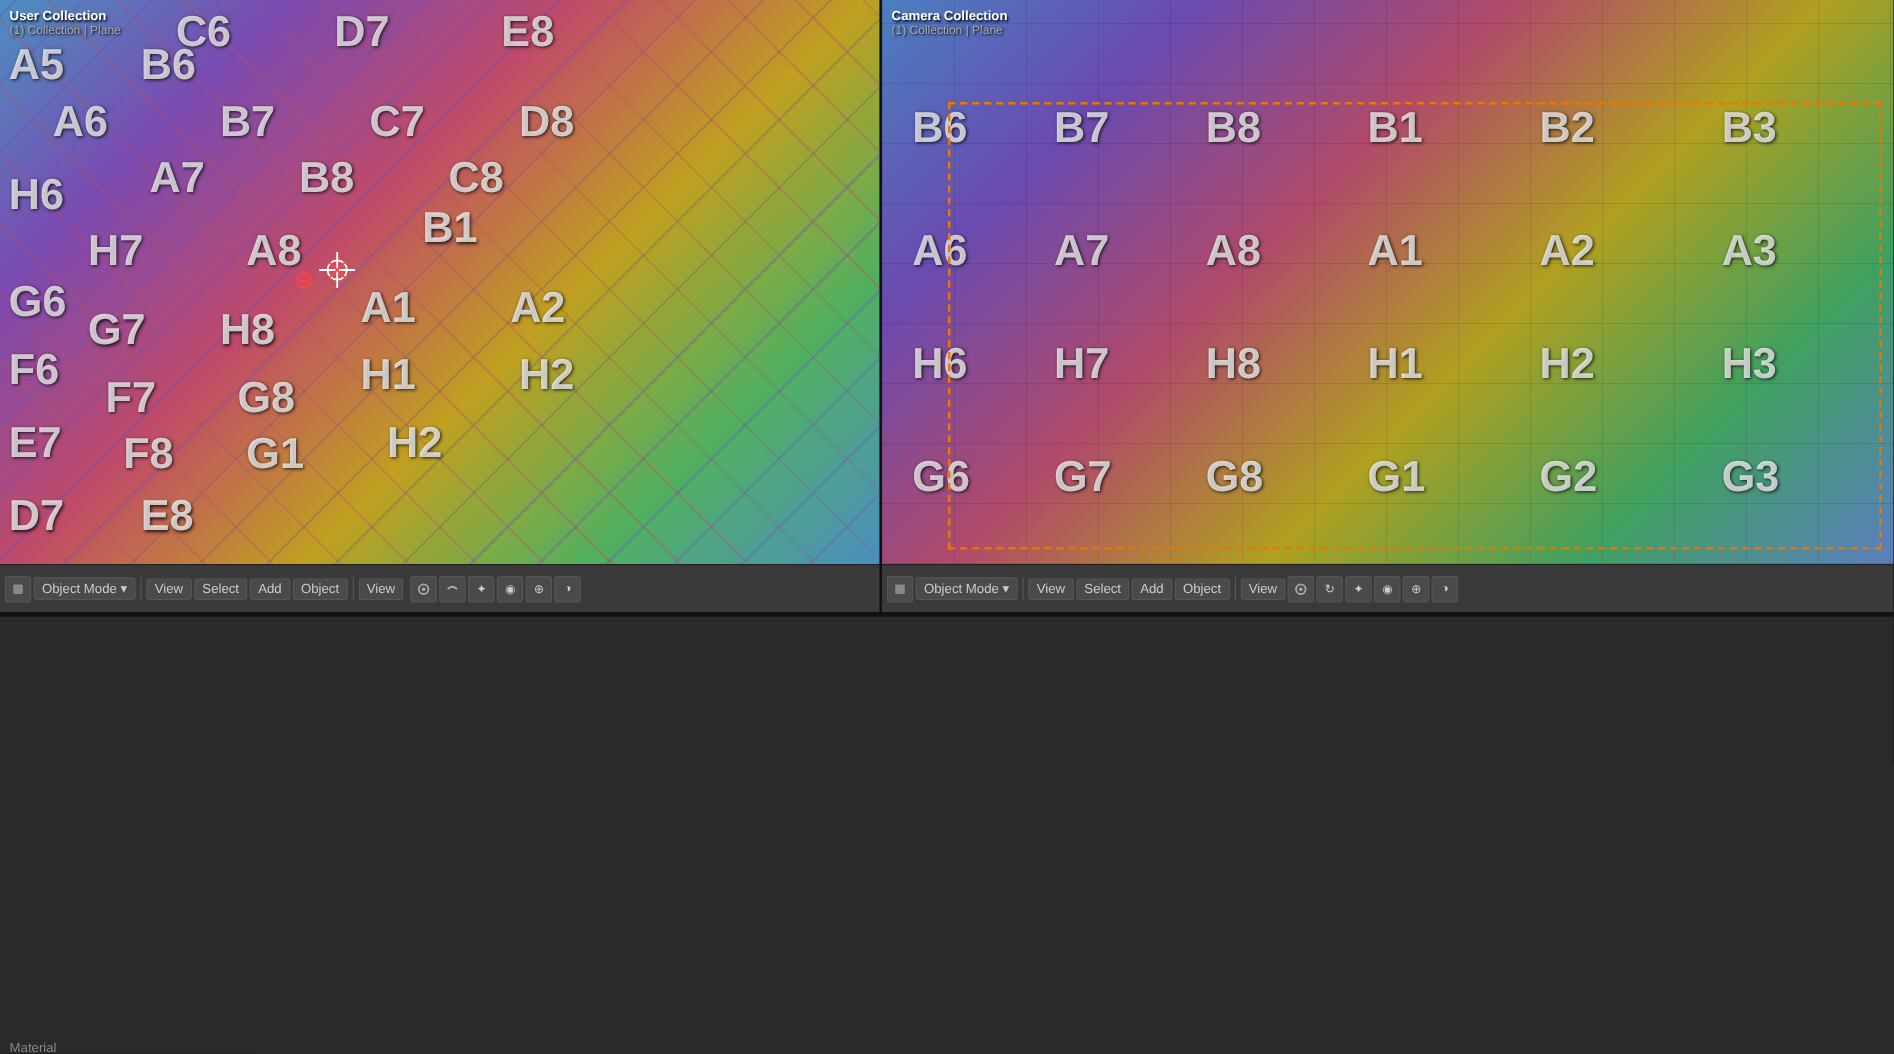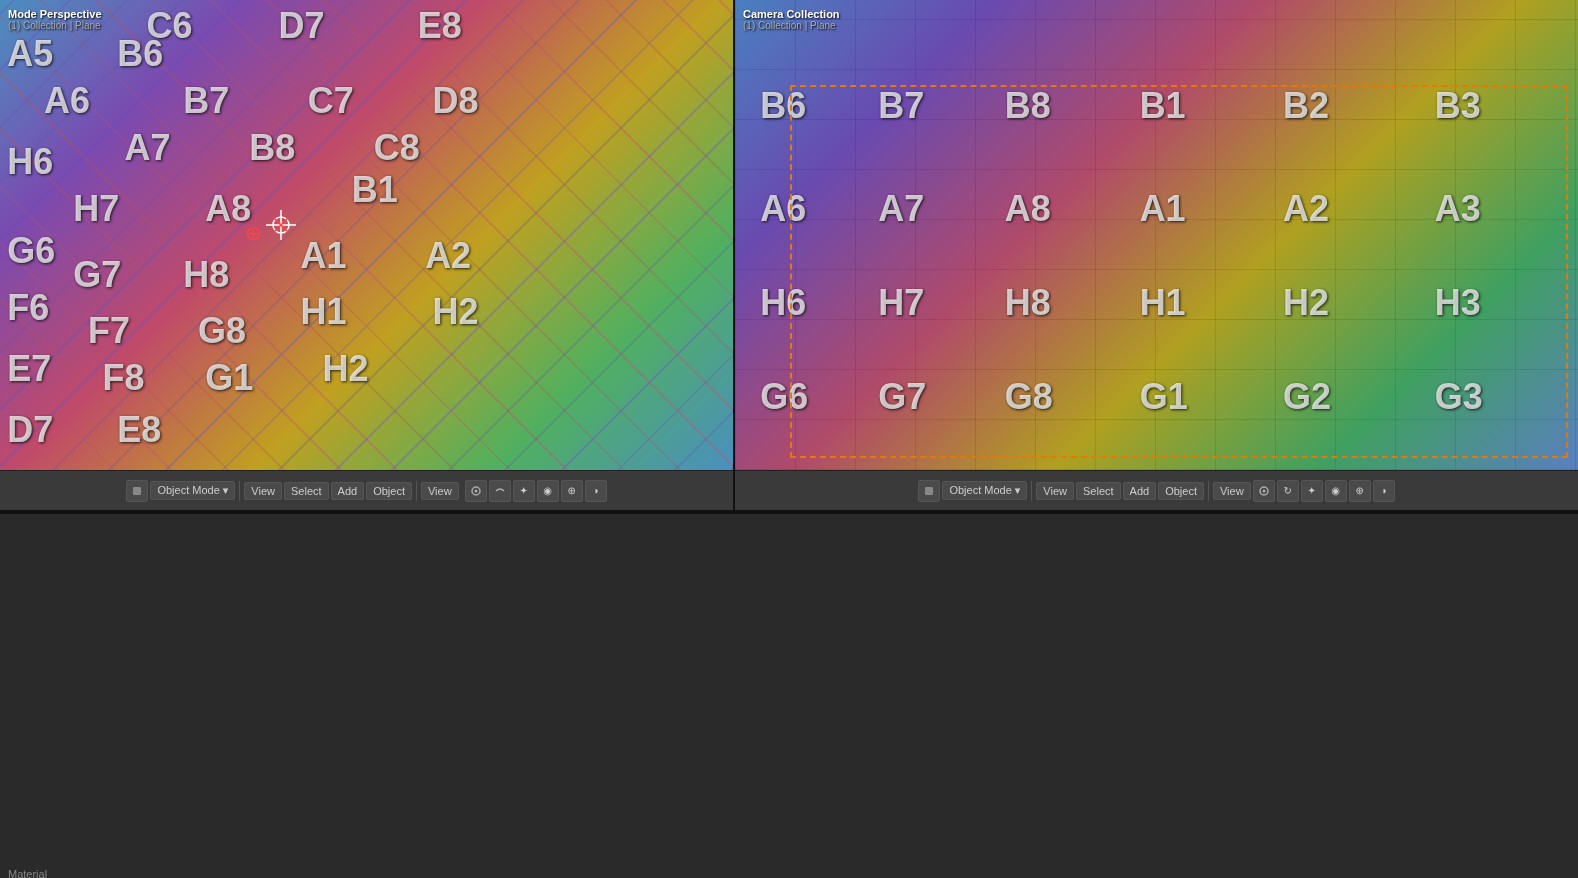--- a/index.html
+++ b/index.html
@@ -60,21 +60,20 @@
       left: 0;
       right: 0;
       height: 40px;
       background: #3a3a3a;
       display: flex;
       align-items: center;
       padding: 0 4px;
       gap: 2px;
       z-index: 20;
       border-top: 1px solid #222;
-      justify-content: center;
     }
 
     .toolbar-btn {
       background: #4a4a4a;
       border: 1px solid #555;
       color: #ccc;
       padding: 2px 6px;
       font-size: 11px;
       cursor: pointer;
       border-radius: 2px;
@@ -256,21 +255,21 @@
       <svg width="30" height="30" viewBox="0 0 30 30">
         <circle cx="15" cy="15" r="8" fill="none" stroke="#fff" stroke-width="1.5"></circle>
         <line x1="15" y1="0" x2="15" y2="30" stroke="#fff" stroke-width="1.5"></line>
         <line x1="0" y1="15" x2="30" y2="15" stroke="#fff" stroke-width="1.5"></line>
         <line x1="8" y1="8" x2="22" y2="22" stroke="#f44" stroke-width="1.5"></line>
         <line x1="22" y1="8" x2="8" y2="22" stroke="#f44" stroke-width="1.5"></line>
       </svg>
     </div>
 
     <div class="viewport-label">
-      <strong>Mode Perspective</strong>
+      <strong>User Collection</strong>
       <span>(1) Collection | Plane</span>
     </div>
 
     <div class="toolbar">
       <div class="toolbar-icon">
         <svg width="12" height="12">
             <rect x="2" y="2" width="8" height="8" fill="#888" rx="1"></rect>
           </svg>
       </div>
       <div class="toolbar-btn">

